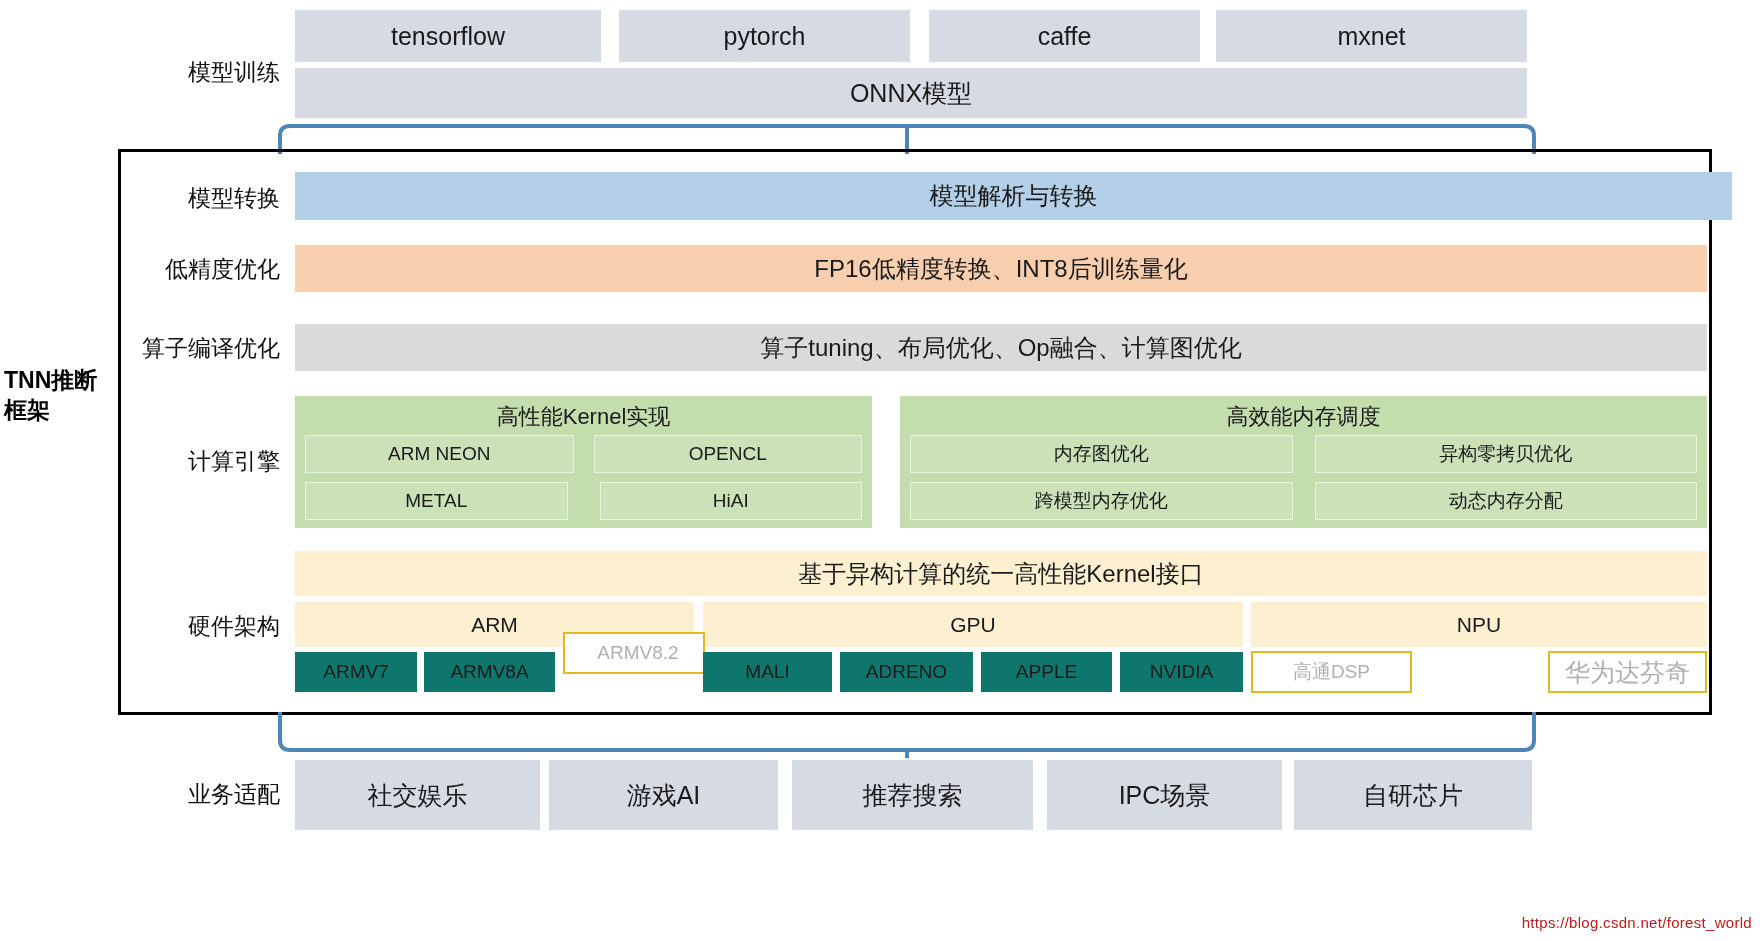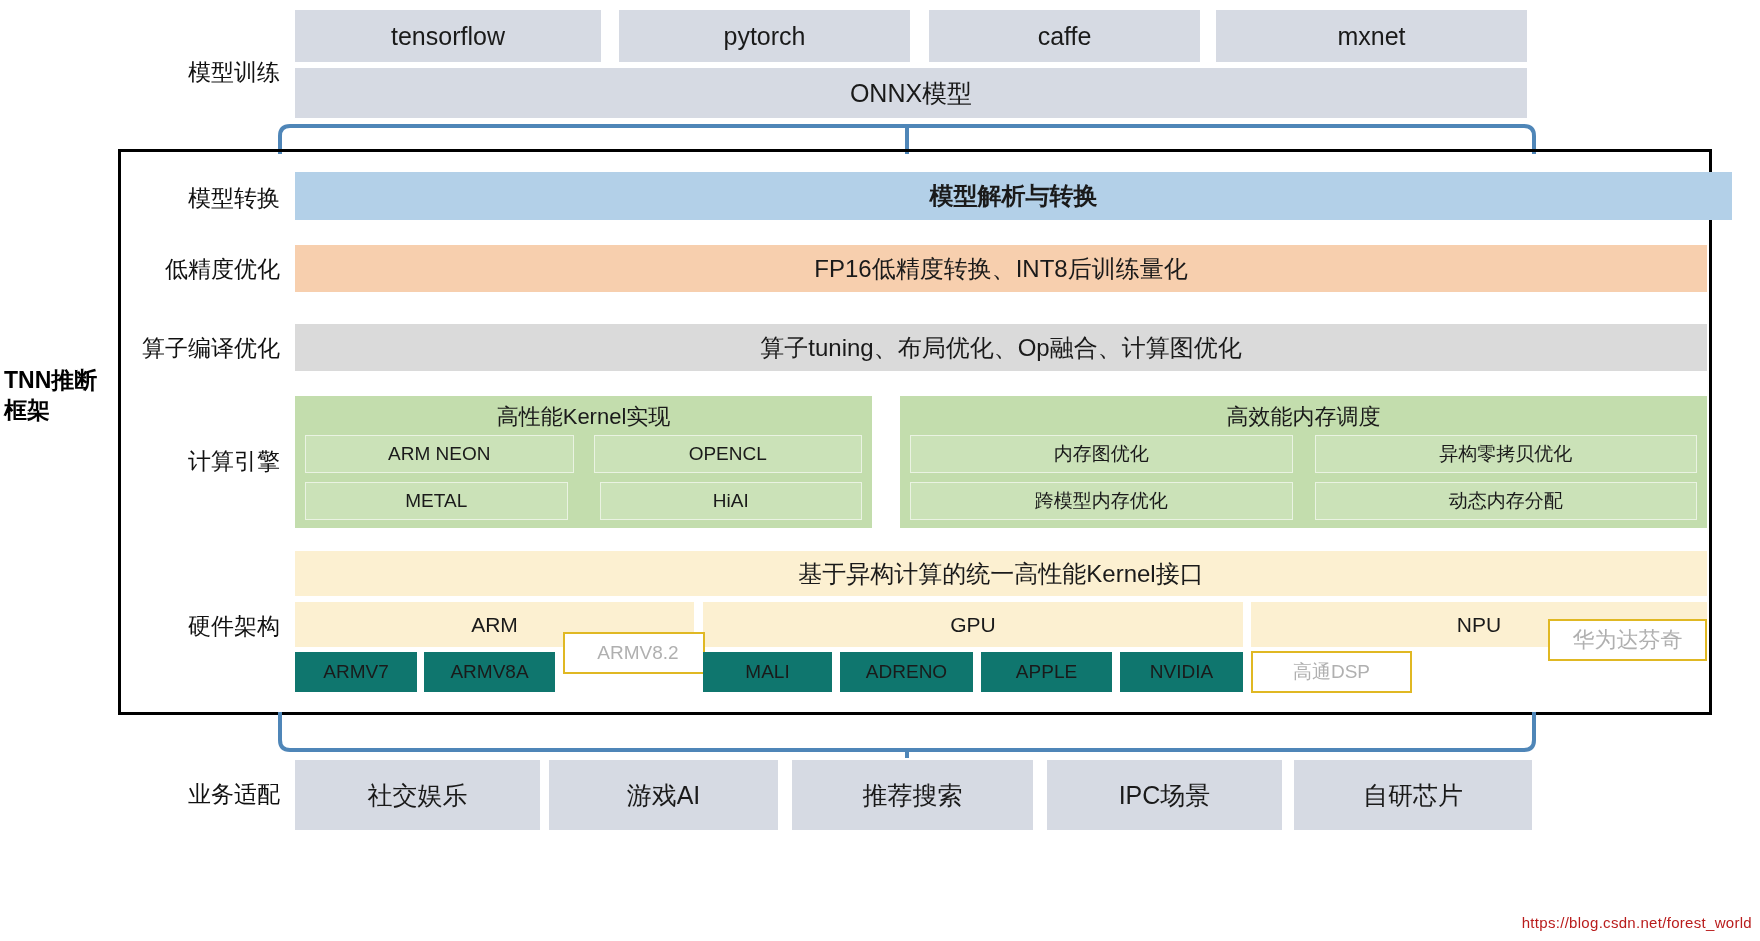--- a/index.html
+++ b/index.html
@@ -99,21 +99,21 @@
 <div id="tnn-frame"></div>
 
 <div id="tnn-label">
   <div>TNN推断</div>
   <div>框架</div>
 </div>
 
 <div class="rowlabel" style="left:120px; top:184px; width:160px;">
   <span>模型转换</span>
 </div>
-<div class="abs box c-blue" style="left:295px; top:172px; width:1437px; height:48px; font-size:24px;font-weight:bold;">
+<div class="abs box c-blue" style="left:295px; top:172px; width:1437px; height:48px; font-size:24px;">
   <span>模型解析与转换</span>
 </div>
 
 <div class="rowlabel" style="left:100px; top:255px; width:180px;">
   <span>低精度优化</span>
 </div>
 <div class="abs box c-orange" style="left:295px; top:245px; width:1412px; height:47px; font-size:24px;">
   <span>FP16低精度转换、INT8后训练量化</span>
 </div>
 
@@ -209,21 +209,21 @@
 <div class="abs box c-yellow-sub" style="left:981px; top:652px; width:131px; height:40px; font-size:19px;">
   <span>APPLE</span>
 </div>
 <div class="abs box c-yellow-sub" style="left:1120px; top:652px; width:123px; height:40px; font-size:19px;">
   <span>NVIDIA</span>
 </div>
 
 <div class="abs box c-outline-y" style="left:1251px; top:651px; width:161px; height:42px; font-size:19px;">
   <span>高通DSP</span>
 </div>
-<div class="abs box c-outline-y" style="left:1548px; top:619px; width:159px; height:42px; font-size:22px;">
+<div class="abs box c-outline-y" style="left:1548px; top:651px; width:159px; height:42px; font-size:25px;">
   <span>华为达芬奇</span>
 </div>
 
 <div class="brace" style="left:272px; top:712px; width:1270px; height:46px;">
   <svg width="1270" height="46" viewBox="0 0 1270 46">
     <path d="M8,0 L8,28 Q8,38 18,38 L1252,38 Q1262,38 1262,28 L1262,0" fill="none" stroke="#4f86b8" stroke-width="4" stroke-linecap="round"></path>
     <path d="M635,38 L635,66" fill="none" stroke="#4f86b8" stroke-width="4"></path>
   </svg>
 </div>
 

